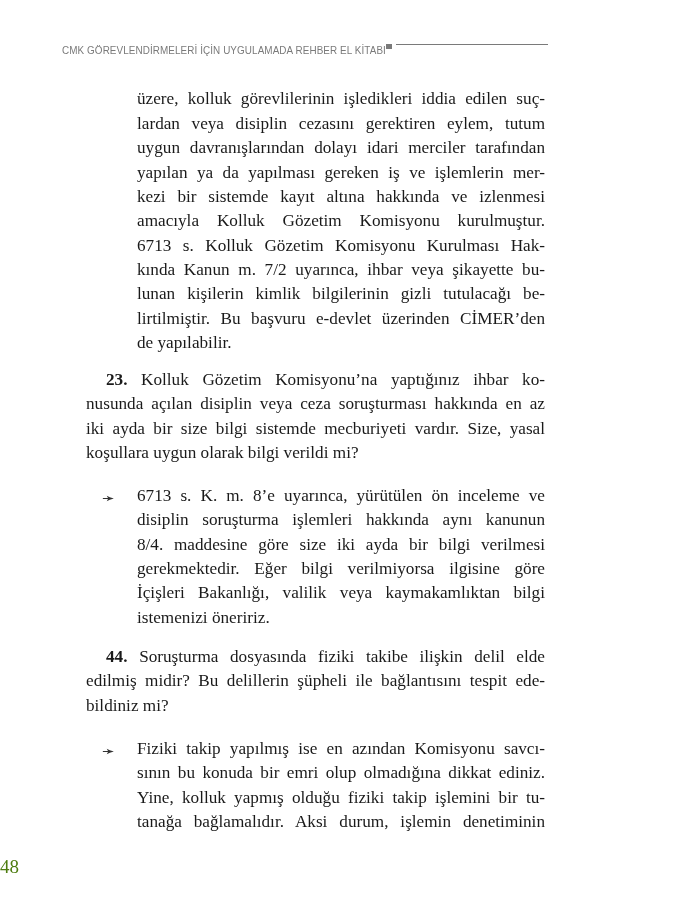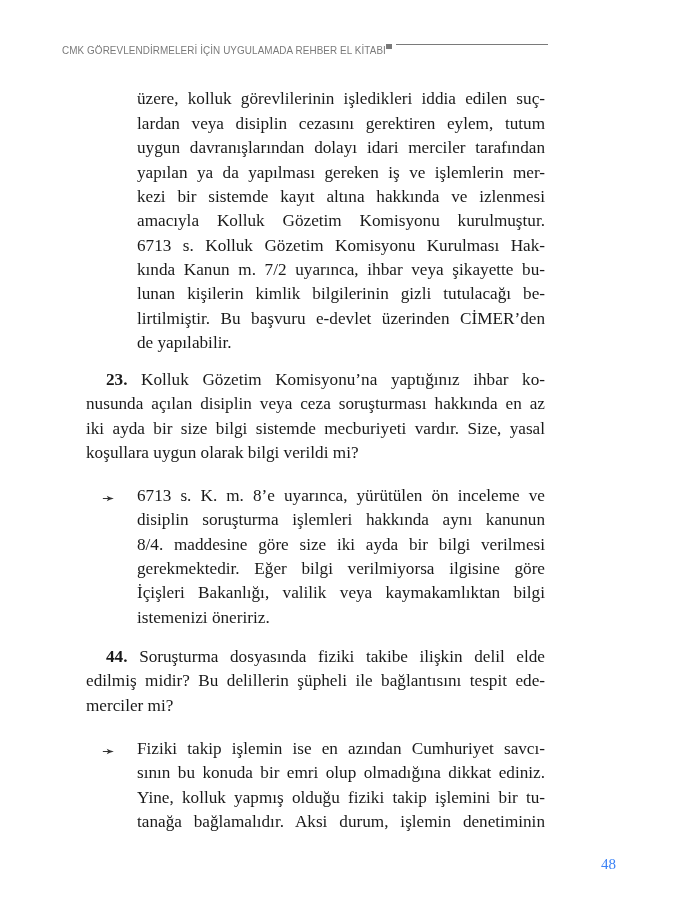--- a/index.html
+++ b/index.html
@@ -9,21 +9,21 @@
   .header-square { width: 6px; height: 5px; background: #7a7a7a; margin-left: 4px; }
   .header-rule { flex: 1; height: 1px; background: #7a7a7a; margin-left: 4px; }
   .body { position: absolute; left: 0; top: 0; width: 700px; font-family: "Liberation Serif", serif; font-size: 17.2px; line-height: 24.4px; }
   .line { position: absolute; white-space: nowrap; text-align: justify; text-align-last: justify; }
   .line.last { text-align-last: left; }
   .indent-block .line { left: 137px; width: 408px; }
   .para .line { left: 86px; width: 459px; }
   .para .line.first { left: 106px; width: 439px; }
   .qnum { font-weight: bold; }
   .arrow { position: absolute; left: 102px; font-family: "DejaVu Sans", sans-serif; font-size: 15px; color: #333; }
-  .page-number { position: absolute; left: 0; width: 616px; top: 856px; text-align: right; font-family: "Liberation Serif", serif; font-size: 15px; color: #3b82f6; }
+  .page-number { position: absolute; left: 0; width: 616px; top: 856px; text-align: left; font-family: "Liberation Serif", serif; font-size: 19px; color: #4d7c0f; }
 </style>
 </head>
 <body>
 
 <div class="header">
   <span class="header-title">CMK GÖREVLENDİRMELERİ İÇİN UYGULAMADA REHBER EL KİTABI</span>
   <span class="header-square"></span>
   <span class="header-rule"></span>
 </div>
 
@@ -56,25 +56,25 @@
     <div class="line" style="top:508px">disiplin soruşturma işlemleri hakkında aynı kanunun</div>
     <div class="line" style="top:533px">8/4. maddesine göre size iki ayda bir bilgi verilmesi</div>
     <div class="line" style="top:557px">gerekmektedir. Eğer bilgi verilmiyorsa ilgisine göre</div>
     <div class="line" style="top:581px">İçişleri Bakanlığı, valilik veya kaymakamlıktan bilgi</div>
     <div class="line last" style="top:606px">istemenizi öneririz.</div>
   </div>
 
   <div class="para">
     <div class="line first" style="top:645px"><span class="qnum">44.</span> <span>Soruşturma dosyasında fiziki takibe ilişkin delil elde</span></div>
     <div class="line" style="top:669px">edilmiş midir? Bu delillerin şüpheli ile bağlantısını tespit ede-</div>
-    <div class="line last" style="top:694px">merciler mi?</div>
+    <div class="line last" style="top:694px">bildiniz mi?</div>
   </div>
 
   <div class="indent-block">
     <span class="arrow" style="top:739px">➛</span>
-    <div class="line" style="top:737px">Fiziki takip işlemin ise en azından Cumhuriyet savcı-</div>
+    <div class="line" style="top:737px">Fiziki takip yapılmış ise en azından Komisyonu savcı-</div>
     <div class="line" style="top:761px">sının bu konuda bir emri olup olmadığına dikkat ediniz.</div>
     <div class="line" style="top:786px">Yine, kolluk yapmış olduğu fiziki takip işlemini bir tu-</div>
     <div class="line" style="top:810px">tanağa bağlamalıdır. Aksi durum, işlemin denetiminin</div>
   </div>
 </div>
 
 <div class="page-number">48</div>
 
 </body></html>

